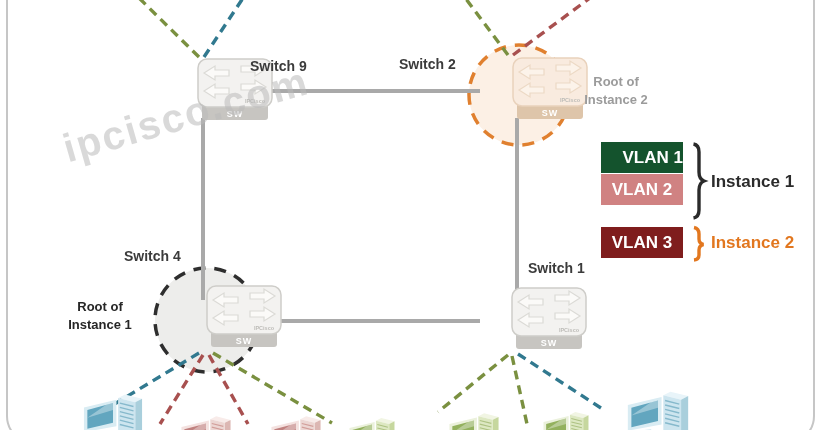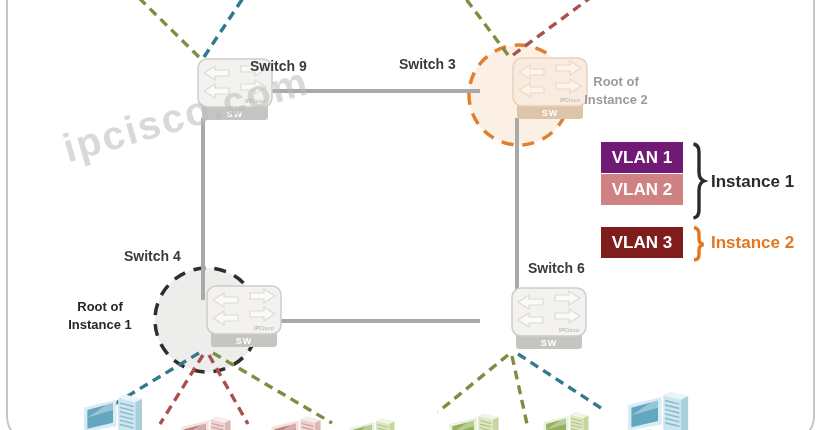--- a/index.html
+++ b/index.html
@@ -209,35 +209,35 @@
         <polygon class="t-front" points="42,7 62,12 62,51 42,55"></polygon>
         <path class="t-str" d="M44,13 l16,4 M44,18 l16,4 M44,23 l16,4 M44,28 l16,4 M44,33 l16,4 M44,38 l16,4"></path>
         <polygon class="m-frame" points="2,18 40,9 40,40 2,47"></polygon>
         <polygon class="m-screen" points="6,21 36,13 36,36 6,43"></polygon>
         <path class="m-glare" d="M6,30 L28,15 L36,13 L36,21 Z"></path>
         <polygon class="m-frame" points="16,47 28,45 33,54 12,56"></polygon>
       </svg>
     </div>
 
   <div class="lbl z-tx" style="left:250px;top:58px">Switch 9</div>
-  <div class="lbl z-tx" style="left:399px;top:56px">Switch 3</div>
+  <div class="lbl z-tx" style="left:399px;top:56px">Switch 2</div>
   <div class="lbl z-tx" style="left:124px;top:248px">Switch 4</div>
-  <div class="lbl z-tx" style="left:528px;top:260px">Switch 6</div>
+  <div class="lbl z-tx" style="left:528px;top:260px">Switch 1</div>
 
   <div class="note gray z-tx" style="left:570px;top:73px;width:92px">
     <span>Root of</span><br>
     <span>Instance 2</span>
   </div>
   <div class="note black z-tx" style="left:56px;top:298px;width:88px">
     <span>Root of</span><br>
     <span>Instance 1</span>
   </div>
 
 
-  <div class="vlan-box z-tx" style="top: 142px; background: #701a75;">
+  <div class="vlan-box z-tx" style="top: 142px; background: #14532d; justify-content: flex-end;">
     <span>VLAN 1</span>
   </div>
   <div class="vlan-box z-tx" style="top: 174px; background: rgb(208, 130, 130);">
     <span>VLAN 2</span>
   </div>
   <div class="vlan-box z-tx" style="top: 227px; background: #7f1d1d;">
     <span>VLAN 3</span>
   </div>
   <div class="inst z-tx" style="left: 711px; top: 172px; color: rgb(43, 43, 43);">Instance 1</div>
   <div class="inst z-tx" style="left: 711px; top: 233px; color: rgb(226, 119, 31);">Instance 2</div>

